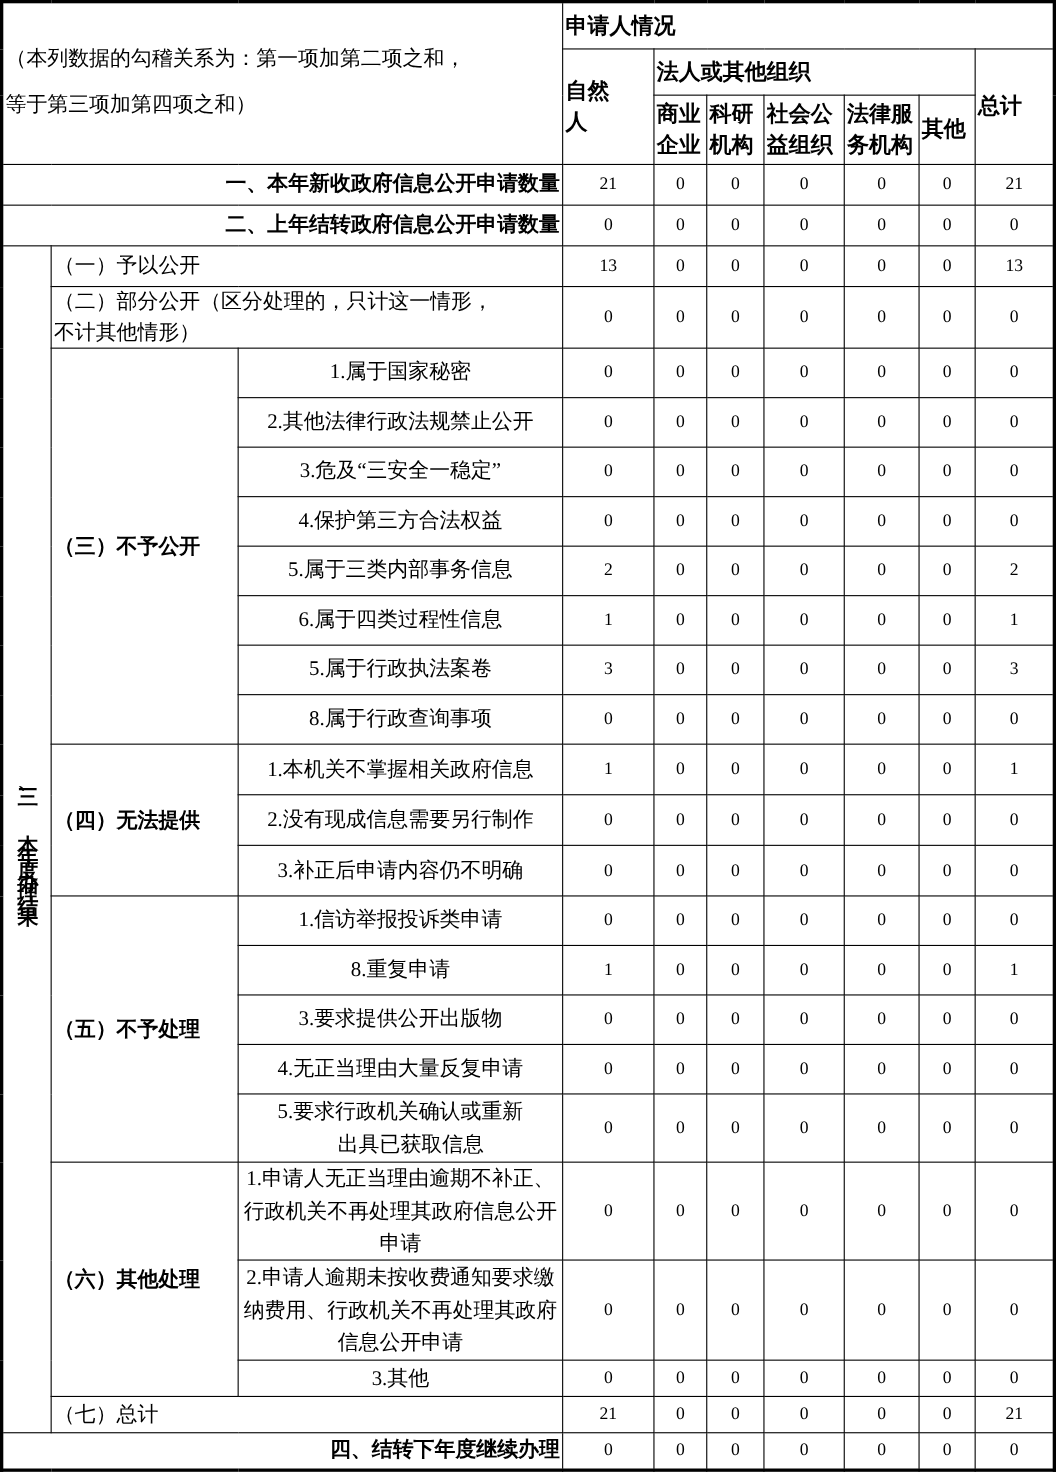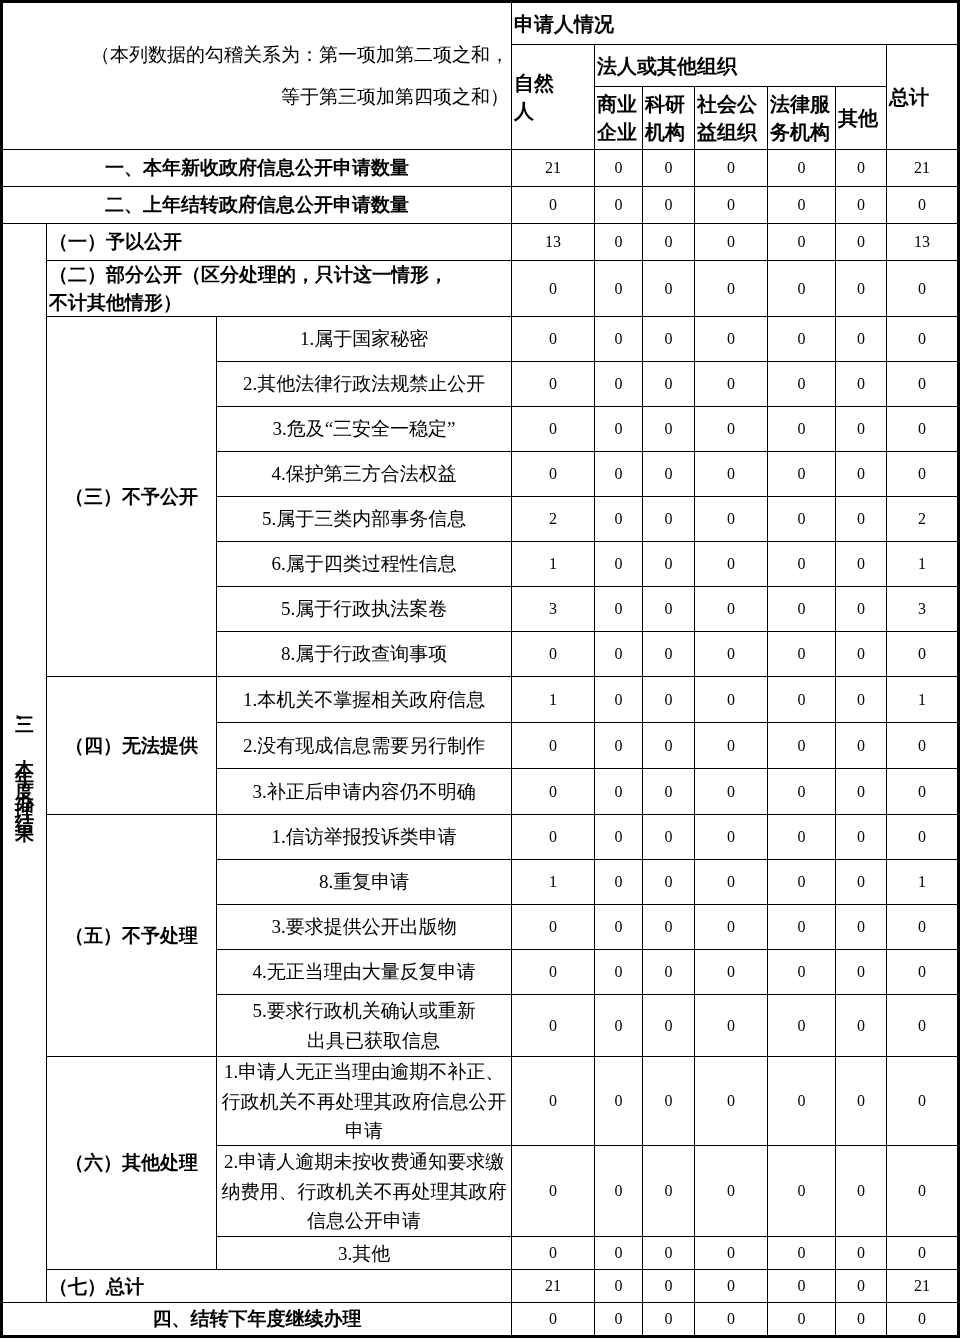--- a/index.html
+++ b/index.html
@@ -23,51 +23,51 @@
   .hdr {
     font-family: "Liberation Sans", sans-serif;
     font-weight: bold;
     font-size: 20px;
     text-align: left;
     line-height: 1.4;
     white-space: pre-line;
   }
   
   .note {
-    font-family: Liberation Sans, sans-serif;
-    font-size: 19px;
-    text-align: right;
+    font-family: Liberation Mono, monospace;
+    font-size: 19px;
+    text-align: left;
     line-height: 2.2;
     white-space: pre-line;
   }
   
   .main {
     font-family: "Liberation Sans", sans-serif;
     font-weight: bold;
     font-size: 19px;
-    text-align: center;
+    text-align: right;
     padding-left: 7px;
     line-height: 1.4;
   }
   
   .sub {
     font-family: "Liberation Sans", sans-serif;
-    font-weight: bold;
+    font-weight: normal;
     font-size: 19px;
     text-align: left;
     padding-left: 13px;
     line-height: 1.45;
     white-space: pre-line;
   }
   
   .grp {
     font-family: "Liberation Sans", sans-serif;
     font-weight: bold;
     font-size: 19px;
-    text-align: center;
+    text-align: left;
   }
   
   .item {
     font-family: "Liberation Serif", serif;
     font-size: 19px;
     text-align: center;
     padding: 2px 2px 2px 4px;
     line-height: 1.55;
     white-space: pre-line;
   }

